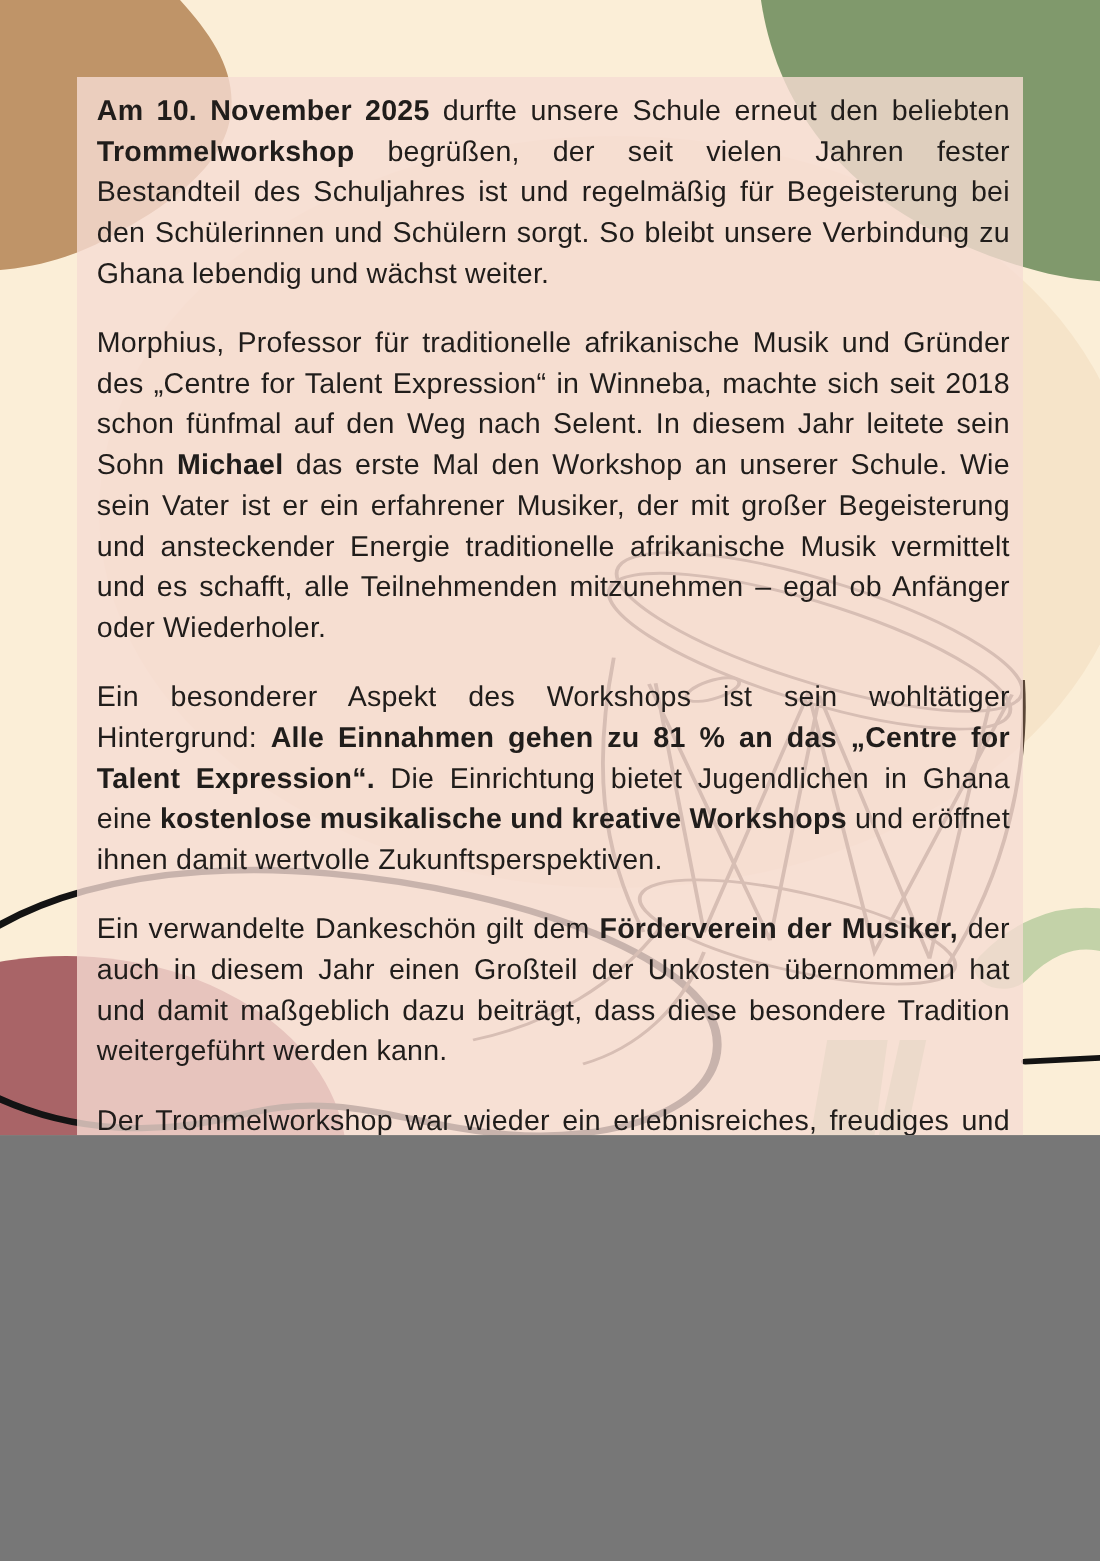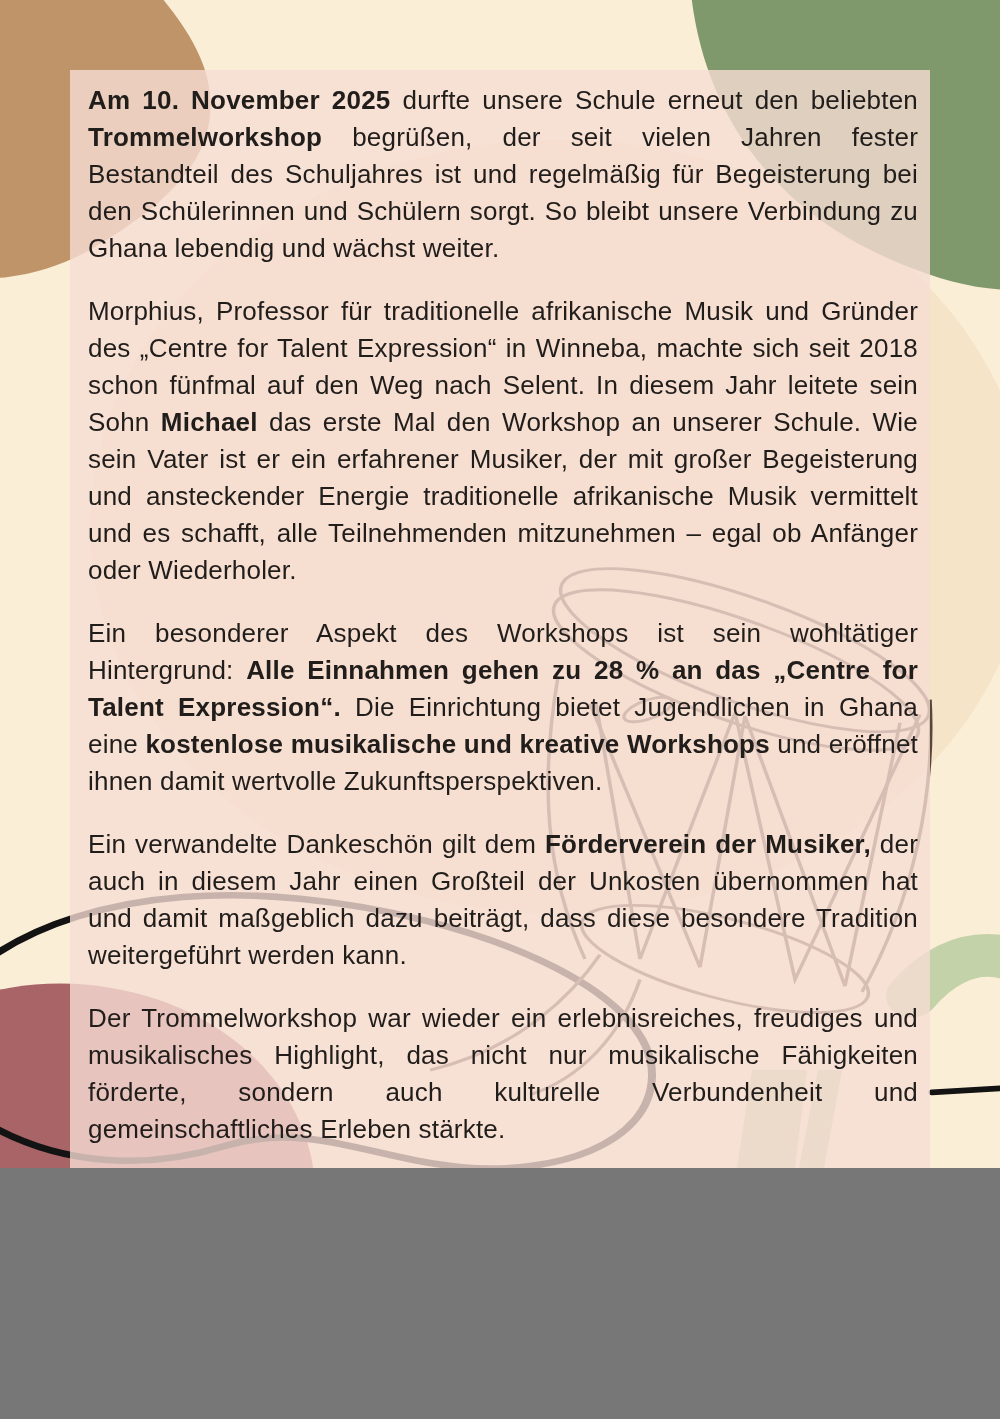--- a/index.html
+++ b/index.html
@@ -10,21 +10,21 @@
     --green:#80996c;
     --mauve:#a96467;
     --light-green:#c3d2a8;
     --line-black:#131313;
     --drum-line:#5a4637;
     --faint-circle:#f6e4c9;
   }
   html,body{margin:0;padding:0;background:#777;}
   .page{
     position:relative;
-    width:1000px;height:1168px;
+    width:1000px;height:1032px;
     margin:0 auto;
     background:var(--page-bg);
     overflow:hidden;
     font-family:"Liberation Sans","DejaVu Sans",sans-serif;
   }
   .bg-art{position:absolute;inset:0;width:100%;height:100%;display:block;}
   .faint-circle{fill:var(--faint-circle);}
   .tan-blob{fill:var(--tan);}
   .green-blob{fill:var(--green);}
   .mauve-circle{fill:var(--mauve);}
@@ -86,19 +86,19 @@
       <path d="M 920 868 L 795 1190 L 735 866 L 640 1165 L 596 854"></path>
       <path d="M 600 1160 C 560 1230 500 1280 430 1300"></path>
       <path d="M 640 1190 C 620 1260 580 1310 530 1330"></path>
     </g>
   </svg>
 
   <div class="panel">
     <div class="article" id="article">
         <p><span class="b">Am 10. November 2025</span><span> durfte unsere Schule erneut den beliebten </span><span class="b">Trommelworkshop</span><span> begrüßen, der seit vielen Jahren fester Bestandteil des Schuljahres ist und regelmäßig für Begeisterung bei den Schülerinnen und Schülern sorgt. So bleibt unsere Verbindung zu Ghana lebendig und wächst weiter.</span></p>
         <p><span>Morphius, Professor für traditionelle afrikanische Musik und Gründer des „Centre for Talent Expression“ in Winneba, machte sich seit 2018 schon fünfmal auf den Weg nach Selent. In diesem Jahr leitete sein Sohn </span><span class="b">Michael</span><span> das erste Mal den Workshop an unserer Schule. Wie sein Vater ist er ein erfahrener Musiker, der mit großer Begeisterung und ansteckender Energie traditionelle afrikanische Musik vermittelt und es schafft, alle Teilnehmenden mitzunehmen – egal ob Anfänger oder Wiederholer.</span></p>
-        <p><span>Ein besonderer Aspekt des Workshops ist sein wohltätiger Hintergrund: </span><span class="b">Alle Einnahmen gehen zu 28 % an das „Centre for Talent Expression“.</span><span> Die Einrichtung bietet Jugendlichen in Ghana eine </span><span class="b">kostenlose musikalische und kreative Workshops</span><span> und eröffnet ihnen damit wertvolle Zukunftsperspektiven.</span></p>
+        <p><span>Ein besonderer Aspekt des Workshops ist sein wohltätiger Hintergrund: </span><span class="b">Alle Einnahmen gehen zu 81 % an das „Centre for Talent Expression“.</span><span> Die Einrichtung bietet Jugendlichen in Ghana eine </span><span class="b">kostenlose musikalische und kreative Workshops</span><span> und eröffnet ihnen damit wertvolle Zukunftsperspektiven.</span></p>
         <p><span>Ein verwandelte Dankeschön gilt dem </span><span class="b">Förderverein der Musiker,</span><span> der auch in diesem Jahr einen Großteil der Unkosten übernommen hat und damit maßgeblich dazu beiträgt, dass diese besondere Tradition weitergeführt werden kann.</span></p>
         <p><span>Der Trommelworkshop war wieder ein erlebnisreiches, freudiges und musikalisches Highlight, das nicht nur musikalische Fähigkeiten förderte, sondern auch kulturelle Verbundenheit und gemeinschaftliches Erleben stärkte.</span></p>
       </div>
   </div>
 
 </div>
 
 </body></html>

